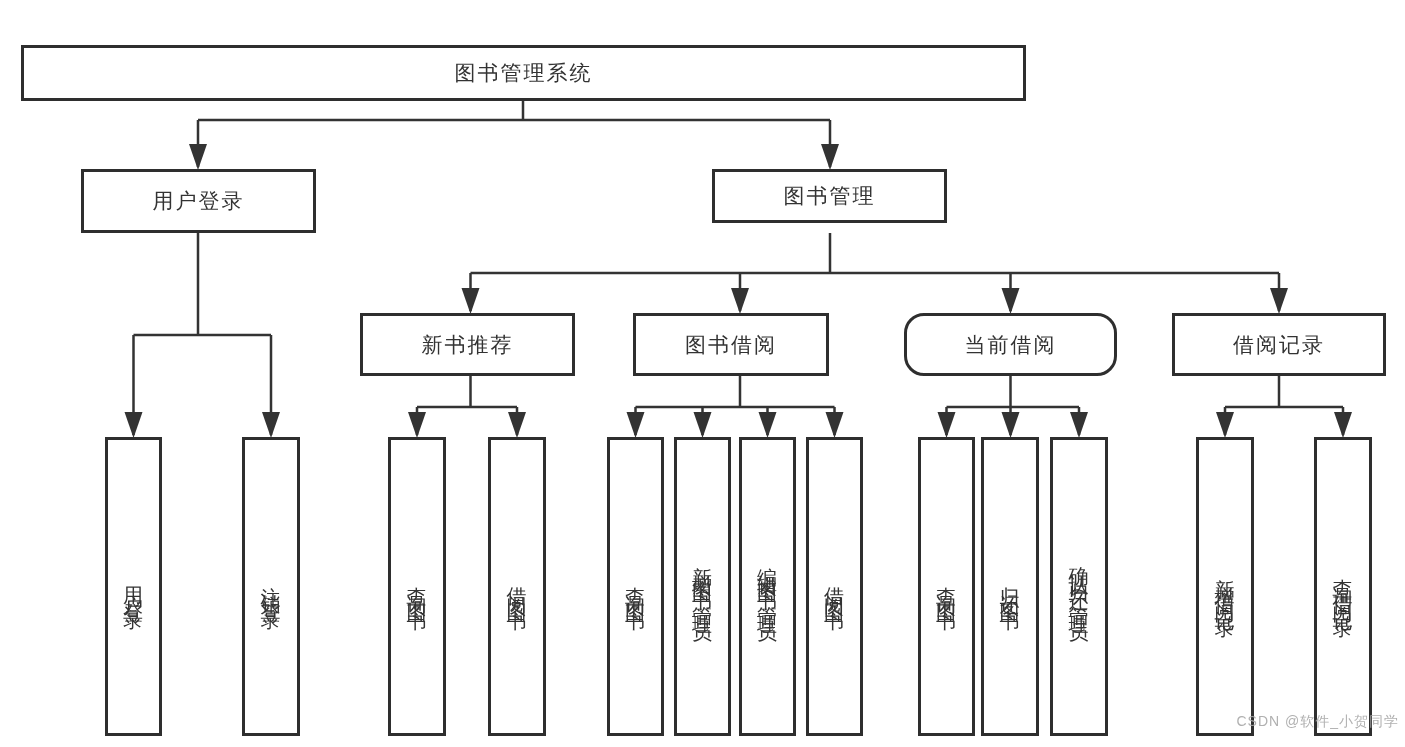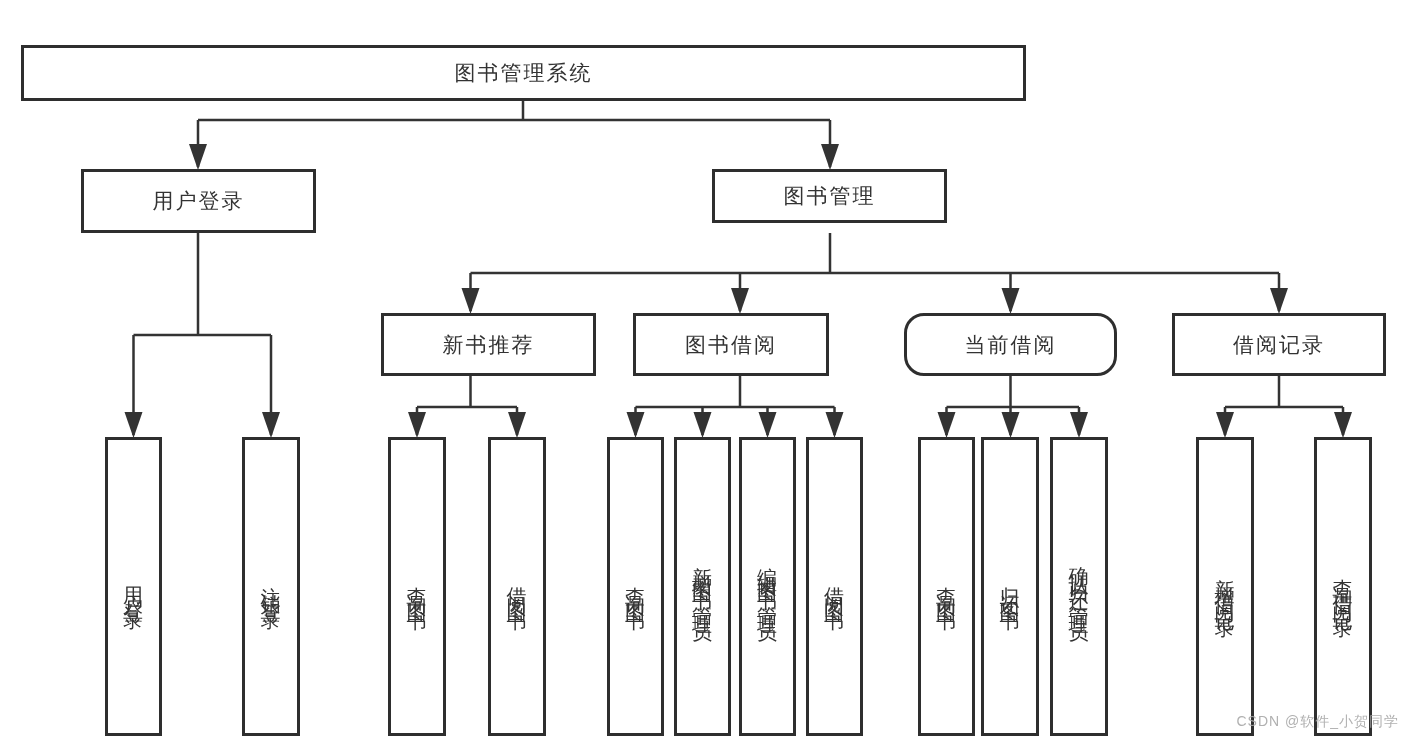--- a/index.html
+++ b/index.html
@@ -86,21 +86,21 @@
       <polygon points="1225,438 1216,412 1234,412"></polygon>
       <polygon points="1343,438 1334,412 1352,412"></polygon>
     </g>
   </svg>
 
   <div class="hbox" style="left:21px; top:13px; width:1005px; height:56px;margin-top:32px;">图书管理系统</div>
 
   <div class="hbox" style="left:81px; top:169px; width:235px; height:64px;">用户登录</div>
   <div class="hbox" style="left:712px; top:169px; width:235px; height:54px;">图书管理</div>
 
-  <div class="hbox" style="left:381px; top:313px; width:215px; height:63px;">新书推荐</div>
+  <div class="hbox" style="left:360px; top:313px; width:215px; height:63px;">新书推荐</div>
   <div class="hbox" style="left:633px; top:313px; width:196px; height:63px;">图书借阅</div>
   <div class="hbox" style="left:904px; top:313px; width:213px; height:63px;border-radius:20px;">当前借阅</div>
   <div class="hbox" style="left:1172px; top:313px; width:214px; height:63px;">借阅记录</div>
 
   <div class="vbox" style="left:105px; top:437px; width:57px; height:299px;">用户登录</div>
   <div class="vbox" style="left:242px; top:437px; width:58px; height:299px;">注销登录</div>
 
   <div class="vbox" style="left:388px; top:437px; width:58px; height:299px;">查询图书</div>
   <div class="vbox" style="left:488px; top:437px; width:58px; height:299px;">借阅图书</div>
 

